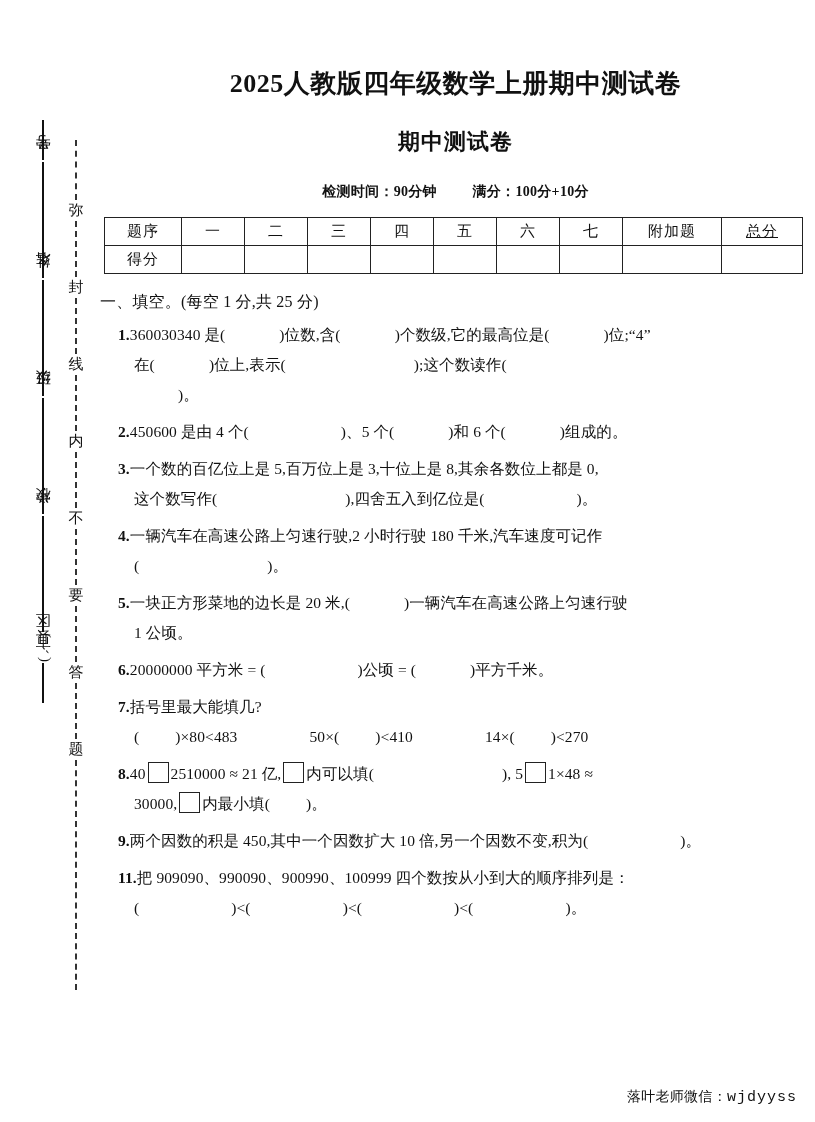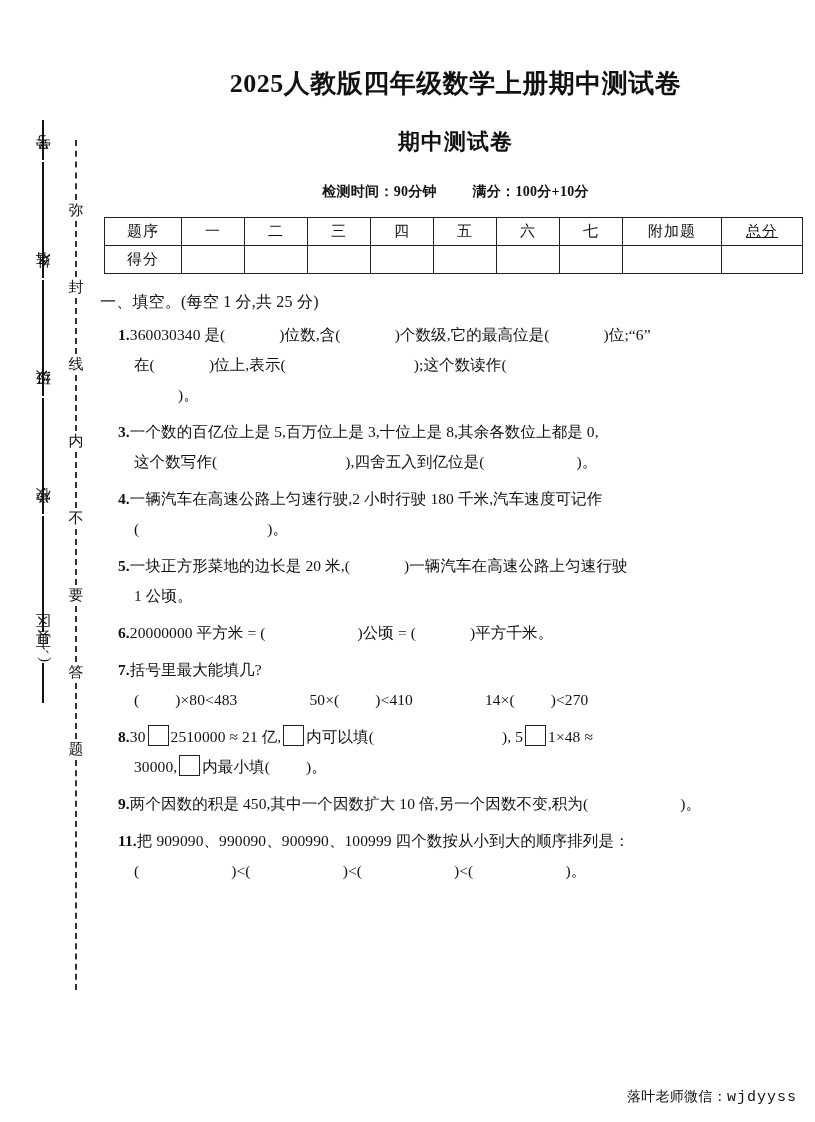--- a/index.html
+++ b/index.html
@@ -270,25 +270,28 @@
           <td class="extra"></td>
           <td class="total"></td>
         </tr>
       </tbody>
         </table>
     </div>
 
     <div class="section-head">一、填空。(每空 1 分,共 25 分)</div>
 
     <div class="q">
-      <span class="qn">1.</span><span>360030340 是(</span><span class="blank-m"></span><span>)位数,含(</span><span class="blank-m"></span><span>)个数级,它的最高位是(</span><span class="blank-m"></span><span>)位;“6”</span>
+      <span class="qn">1.</span><span>360030340 是(</span><span class="blank-m"></span><span>)位数,含(</span><span class="blank-m"></span><span>)个数级,它的最高位是(</span><span class="blank-m"></span><span>)位;“4”</span>
       <span class="line2"><span>在(</span><span class="blank-m"></span><span>)位上,表示(</span><span class="blank-xl"></span><span>);这个数读作(</span></span>
       <span class="line3"><span>)。</span></span>
     </div>
 
+    <div class="q">
+      <span class="qn">2.</span><span>450600 是由 4 个(</span><span class="blank-l"></span><span>)、5 个(</span><span class="blank-m"></span><span>)和 6 个(</span><span class="blank-m"></span><span>)组成的。</span>
+    </div>
 
     <div class="q">
       <span class="qn">3.</span><span>一个数的百亿位上是 5,百万位上是 3,十位上是 8,其余各数位上都是 0,</span>
       <span class="line2"><span>这个数写作(</span><span class="blank-xl"></span><span>),四舍五入到亿位是(</span><span class="blank-l"></span><span>)。</span></span>
     </div>
 
     <div class="q">
       <span class="qn">4.</span><span>一辆汽车在高速公路上匀速行驶,2 小时行驶 180 千米,汽车速度可记作</span>
       <span class="line2"><span>(</span><span class="blank-xl"></span><span>)。</span></span>
     </div>
@@ -301,21 +304,21 @@
     <div class="q">
       <span class="qn">6.</span><span>20000000 平方米 = (</span><span class="blank-l"></span><span>)公顷 = (</span><span class="blank-m"></span><span>)平方千米。</span>
     </div>
 
     <div class="q">
       <span class="qn">7.</span><span>括号里最大能填几?</span>
       <span class="line2"><span>(</span><span class="blank-s"></span><span>)×80&lt;483</span><span class="spacer-lg"></span><span>50×(</span><span class="blank-s"></span><span>)&lt;410</span><span class="spacer-lg"></span><span>14×(</span><span class="blank-s"></span><span>)&lt;270</span></span>
     </div>
 
     <div class="q">
-      <span class="qn">8.</span><span>30</span><span class="box"></span><span>2510000 ≈ 21 亿,</span><span class="box"></span><span>内可以填(</span><span class="blank-xl"></span><span>), 5</span><span class="box"></span><span>1×48 ≈</span>
+      <span class="qn">8.</span><span>40</span><span class="box"></span><span>2510000 ≈ 21 亿,</span><span class="box"></span><span>内可以填(</span><span class="blank-xl"></span><span>), 5</span><span class="box"></span><span>1×48 ≈</span>
       <span class="line2"><span>30000,</span><span class="box"></span><span>内最小填(</span><span class="blank-s"></span><span>)。</span></span>
     </div>
 
     <div class="q">
       <span class="qn">9.</span><span>两个因数的积是 450,其中一个因数扩大 10 倍,另一个因数不变,积为(</span><span class="blank-l"></span><span>)。</span>
     </div>
 
     <div class="q">
       <span class="qn">11.</span><span>把 909090、990090、900990、100999 四个数按从小到大的顺序排列是：</span>
       <span class="line2"><span>(</span><span class="blank-l"></span><span>)&lt;(</span><span class="blank-l"></span><span>)&lt;(</span><span class="blank-l"></span><span>)&lt;(</span><span class="blank-l"></span><span>)。</span></span>

